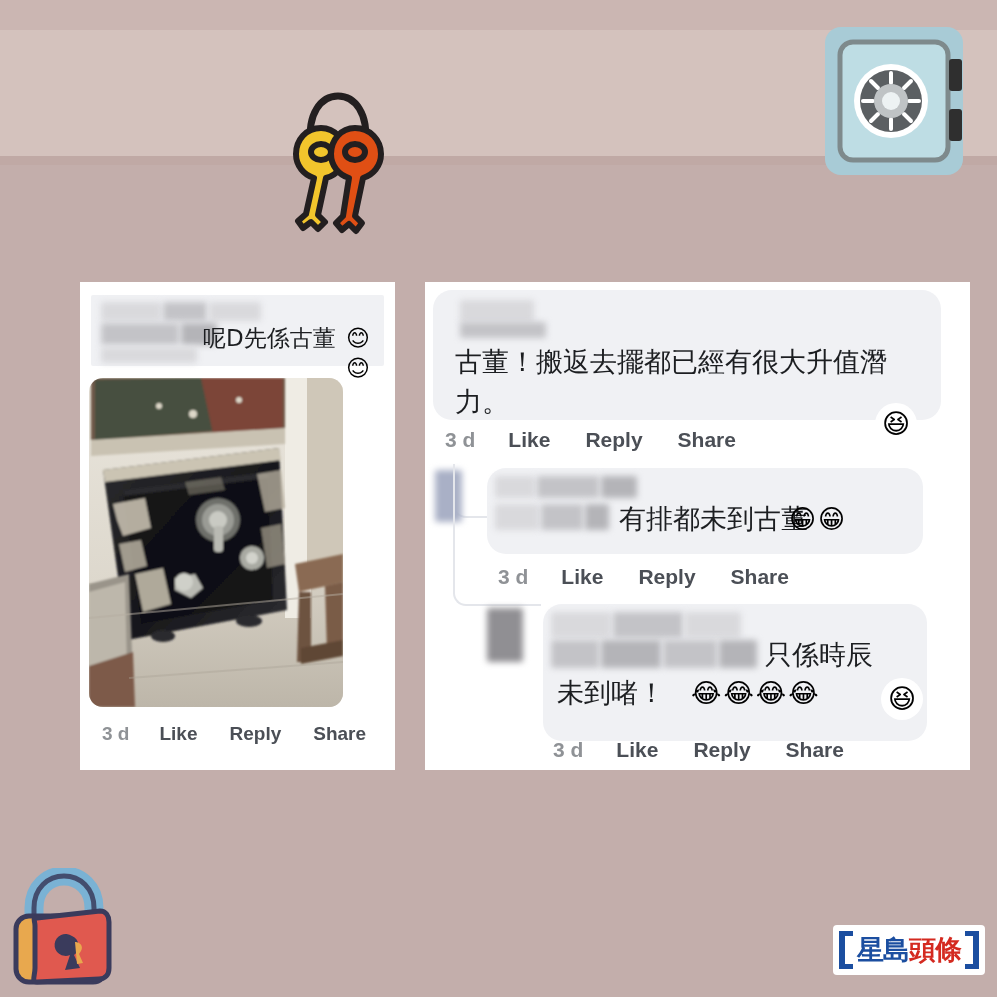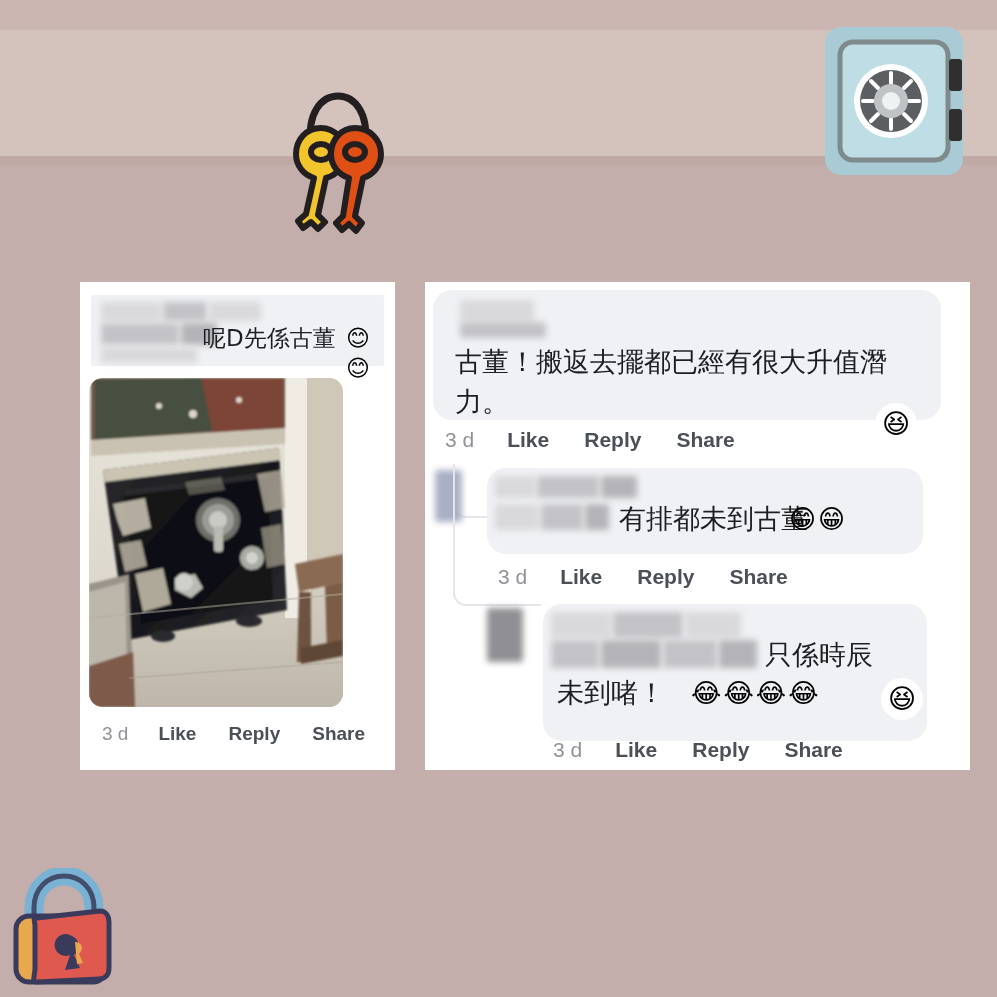--- a/index.html
+++ b/index.html
@@ -106,21 +106,21 @@
     font-family: "DejaVu Sans", "Liberation Sans", sans-serif;
     color: #1c1e21;
   }
 
   
   .actions {
     display: flex; align-items: center;
     font-family: "Liberation Sans", sans-serif;
   }
   .actions .time {
-    color: #8f9296; font-weight: 400;
+    color: #8f9296; font-weight: 700;
   }
   .actions .act {
     color: #4b4f56; font-weight: 700;
   }
 
   
   .reaction {
     position: absolute;
     border-radius: 50%;
     background: #ffffff;
@@ -365,14 +365,25 @@
       <span>😆</span>
     </div>
     <div class="actions" style="position:absolute;left:128px;top:456px;font-size:21px;">
       <span class="time" style="margin-right:33px;">3 d</span>
       <span class="act" style="margin-right:35px;">Like</span>
       <span class="act" style="margin-right:35px;">Reply</span>
       <span class="act">Share</span>
     </div>
   </div>
 
+  <div class="logo">
+    <svg viewBox="0 0 152 50" width="152" height="50">
+      <rect x="0" y="0" width="152" height="50" rx="4" fill="#ffffff"></rect>
+      <path d="M6 6 L20 6 L20 11 L12 11 L12 39 L20 39 L20 44 L6 44 Z" fill="#1b4ea0"></path>
+      <path d="M146 6 L132 6 L132 11 L140 11 L140 39 L132 39 L132 44 L146 44 Z" fill="#1b4ea0"></path>
+    </svg>
+    <div style="position:absolute;left:0;top:0;width:152px;height:50px;display:flex;align-items:center;justify-content:center;">
+      <span class="cjk" style="font-size:27px;font-weight:700;color:#1b4ea0;letter-spacing:-1px;">星島</span>
+      <span class="cjk" style="font-size:27px;font-weight:700;color:#d42a20;letter-spacing:-1px;">頭條</span>
+    </div>
+  </div>
 
 </div>
 
 </body></html>

